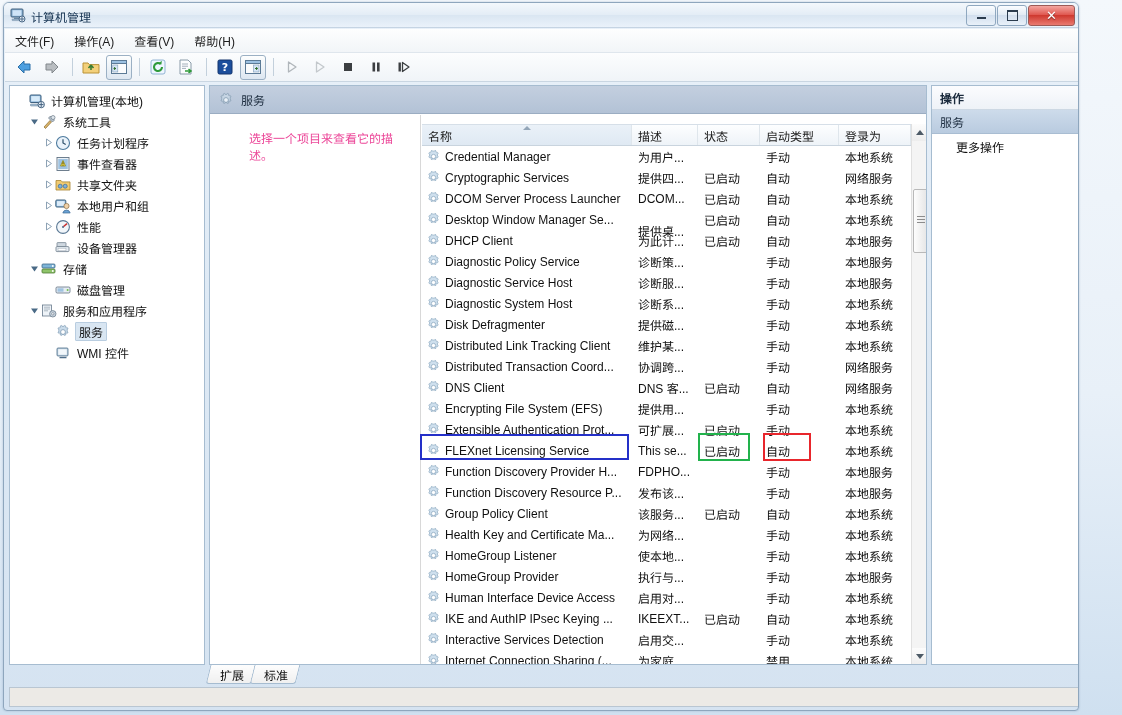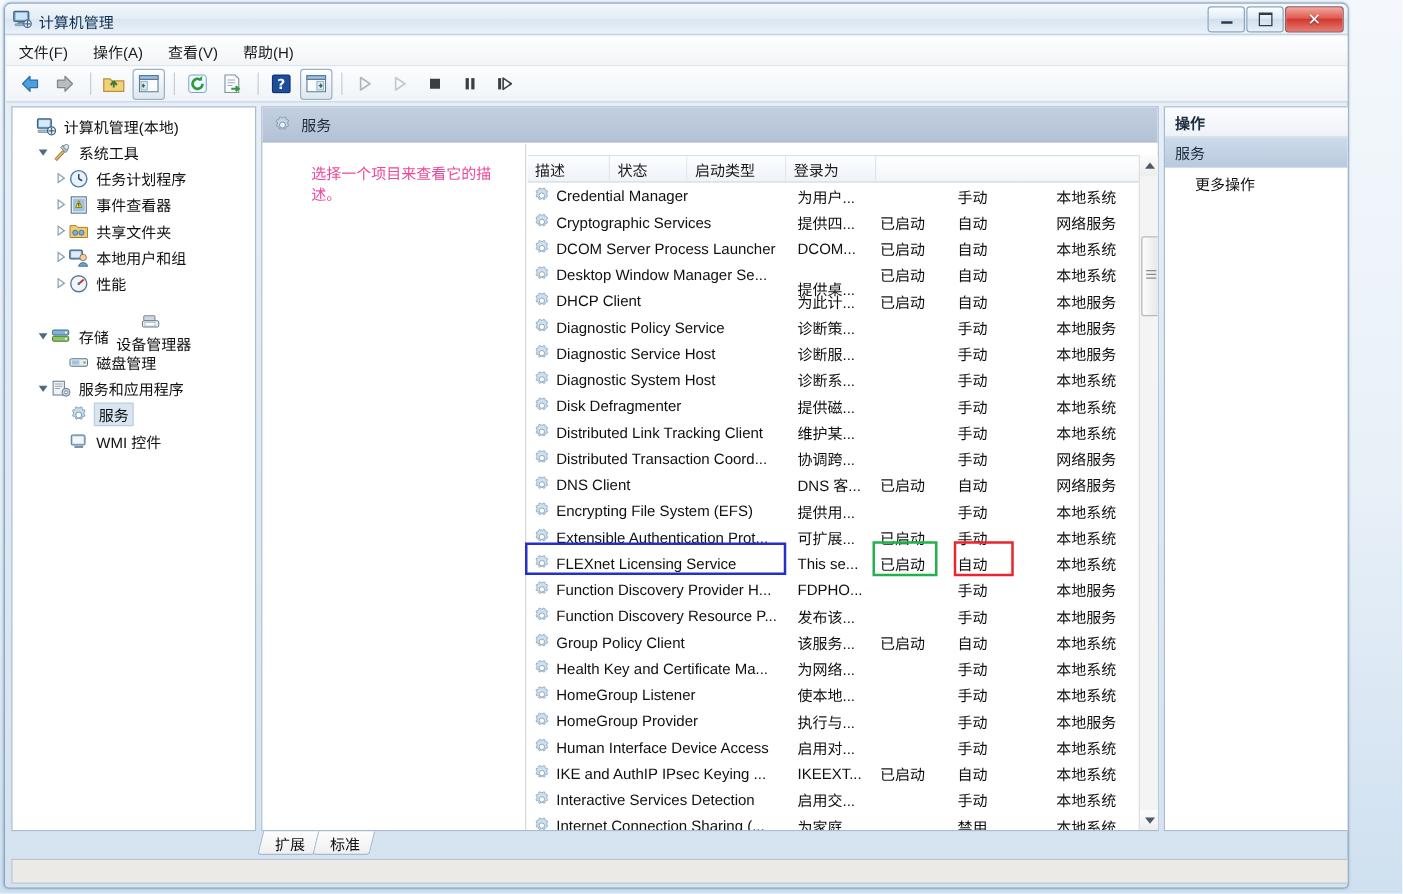--- a/index.html
+++ b/index.html
@@ -589,21 +589,21 @@
             <span class="tico">
               <svg width="16" height="16" viewBox="0 0 16 16">
                 <circle cx="8" cy="8" r="6.4" fill="#f2f6fa" stroke="#5a7894" stroke-width="1.1"></circle>
                 <path d="M8 8 L12 4.6" stroke="#cc2f2f" stroke-width="1.5"></path>
                 <circle cx="8" cy="8" r="1.1" fill="#5a7894"></circle>
               </svg>
             </span>
             <span class="tlabel">性能</span>
           </div>
 
-          <div class="tnode" style="padding-left:28px;flex-direction:column;">
+          <div class="tnode" style="padding-left:28px;">
             <span class="twist"></span>
             <span class="tico">
               <svg width="16" height="16" viewBox="0 0 16 16">
                 <rect x="2" y="2.6" width="9" height="4" rx=".6" fill="#cfd8e0" stroke="#6a7a88" stroke-width=".7"></rect>
                 <rect x="1" y="6.6" width="13" height="5" rx="1" fill="#e8eef4" stroke="#6a7a88" stroke-width=".8"></rect>
                 <rect x="3" y="8.2" width="8" height="2.6" fill="#ffffff" stroke="#9aa7b3" stroke-width=".5"></rect>
               </svg>
             </span>
             <span class="tlabel">设备管理器</span>
           </div>
@@ -692,20 +692,24 @@
           <span class="hdr-text">服务</span>
         </div>
 
         <div class="desc-pane">
           <div class="desc-text">选择一个项目来查看它的描述。</div>
         </div>
 
         <div class="listview">
 
           <div class="lv-head" id="lv-head">
+              <div class="lv-col sorted" style="width: 210px;">
+                <i class="sort-arrow"></i>
+                <span>名称</span>
+              </div>
               <div class="lv-col" style="width: 66px;">
                 <span>描述</span>
               </div>
               <div class="lv-col" style="width: 62px;">
                 <span>状态</span>
               </div>
               <div class="lv-col" style="width: 79px;">
                 <span>启动类型</span>
               </div>
               <div class="lv-col" style="width: 72px;">

